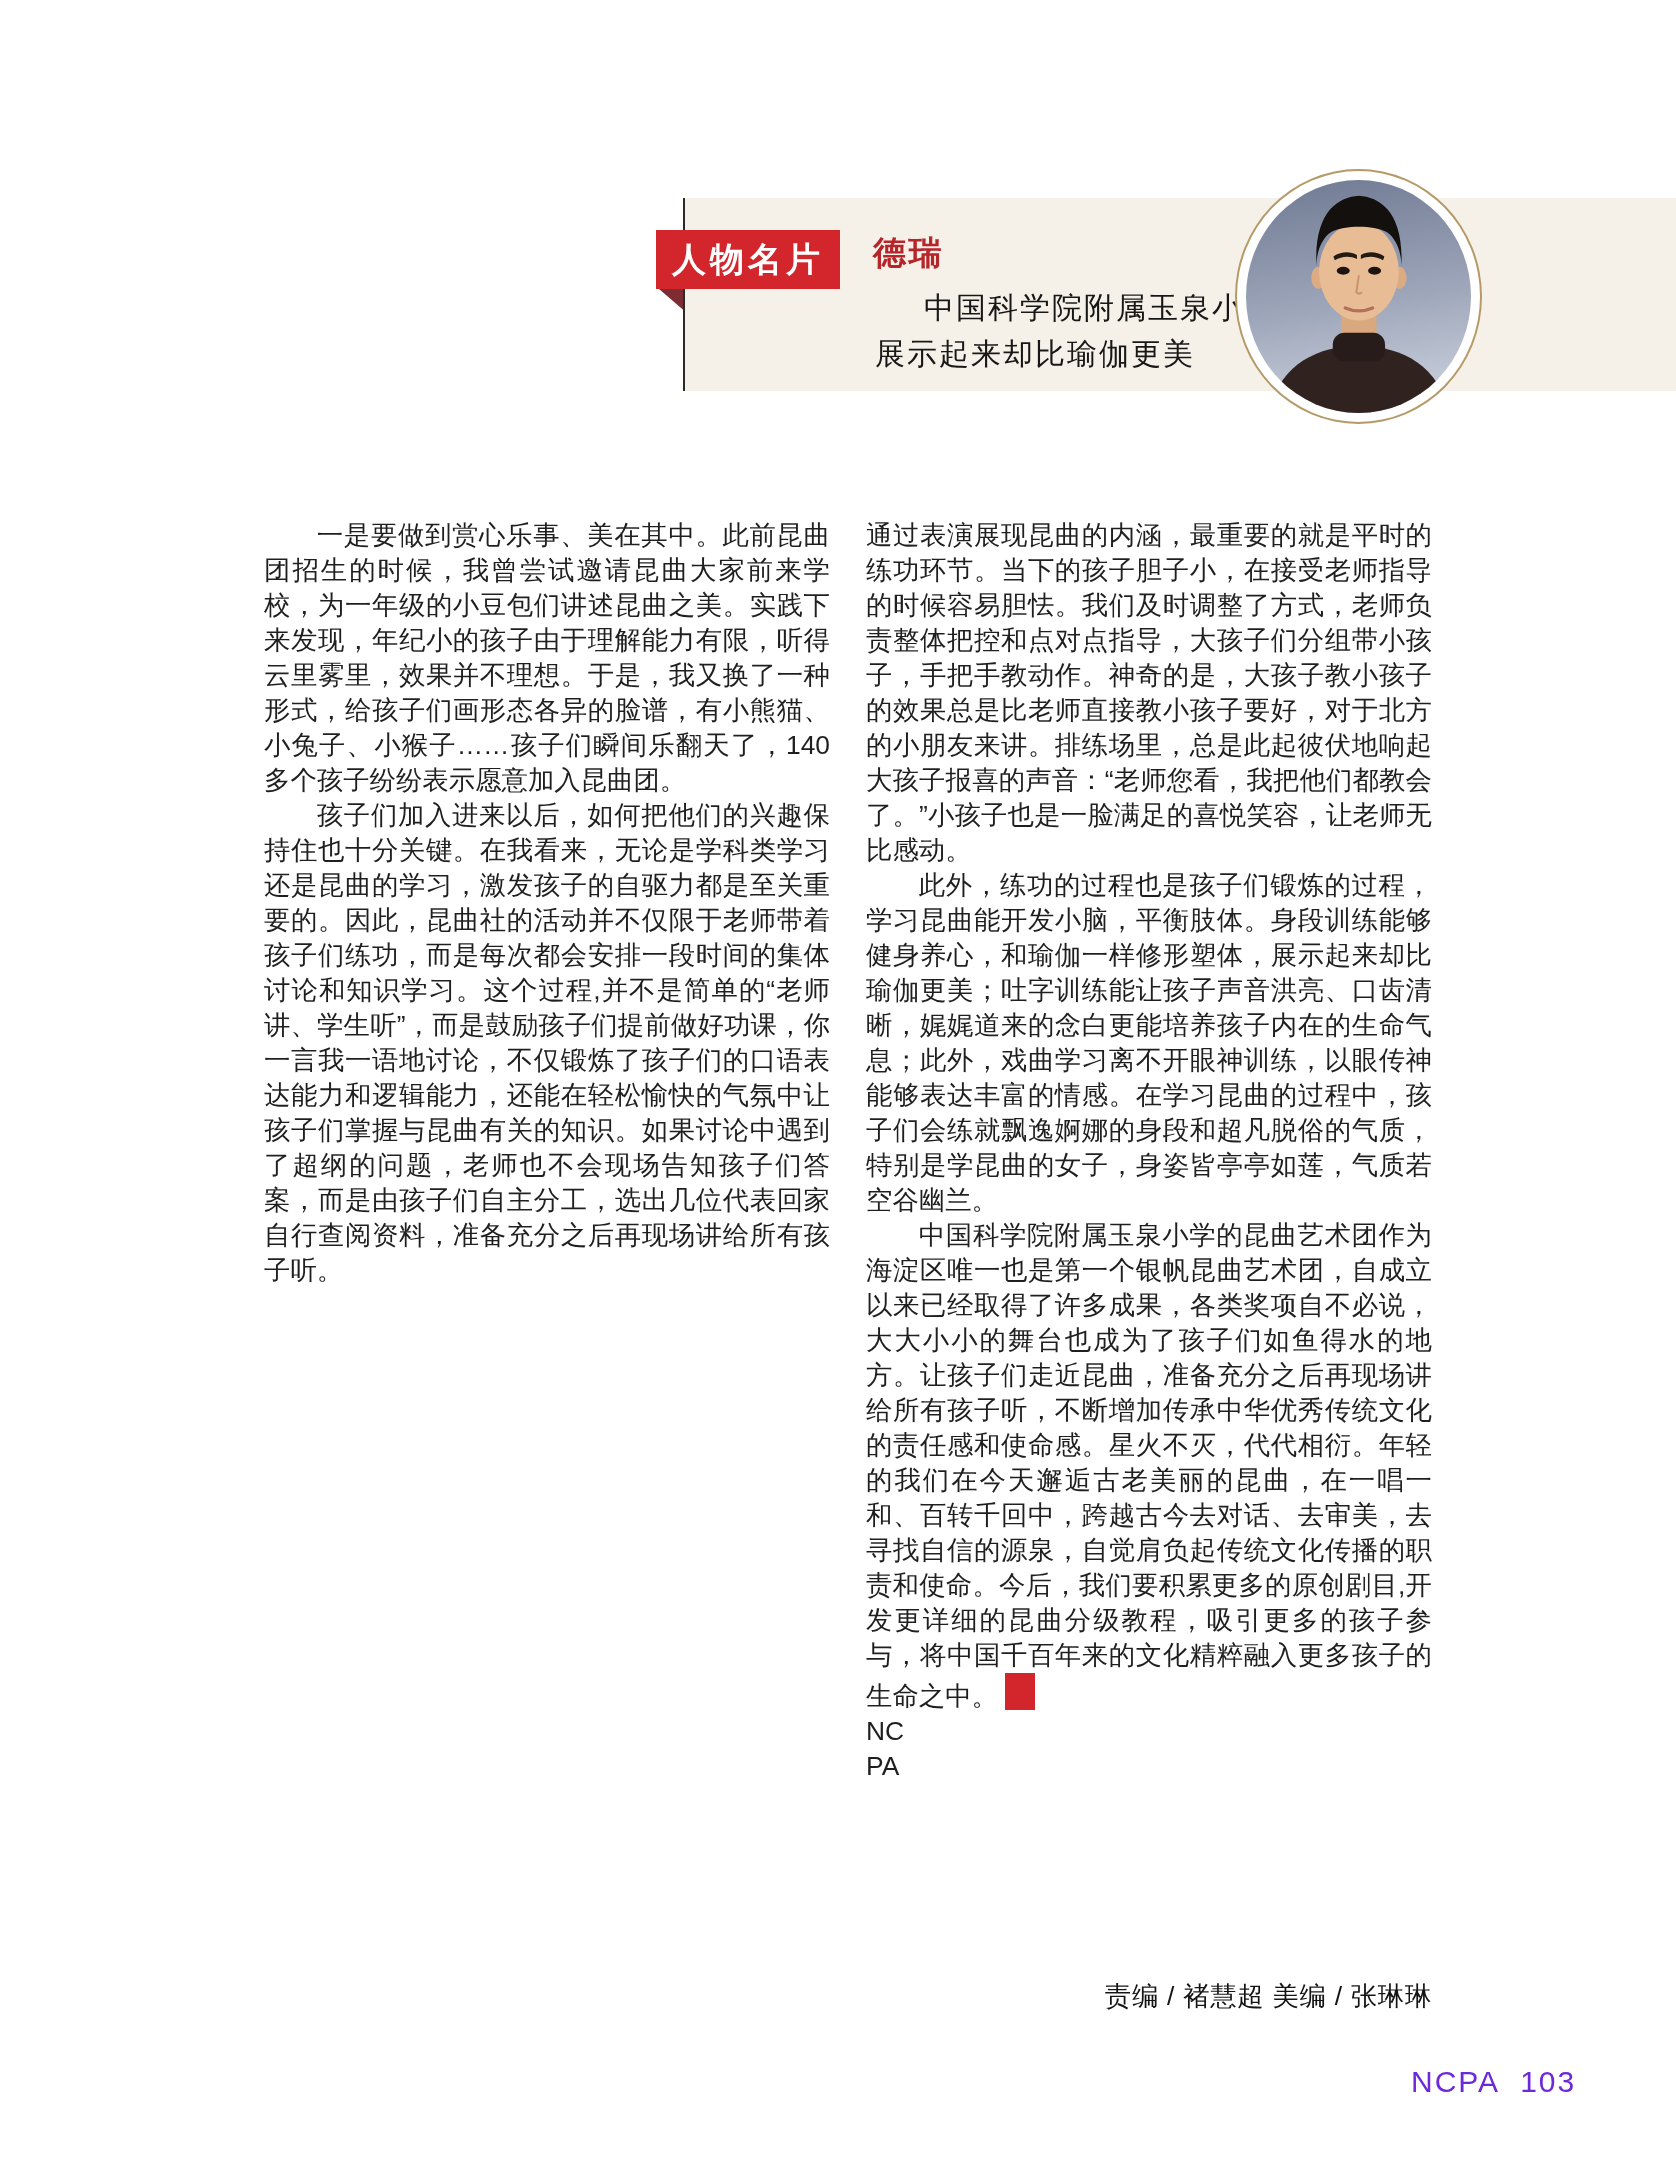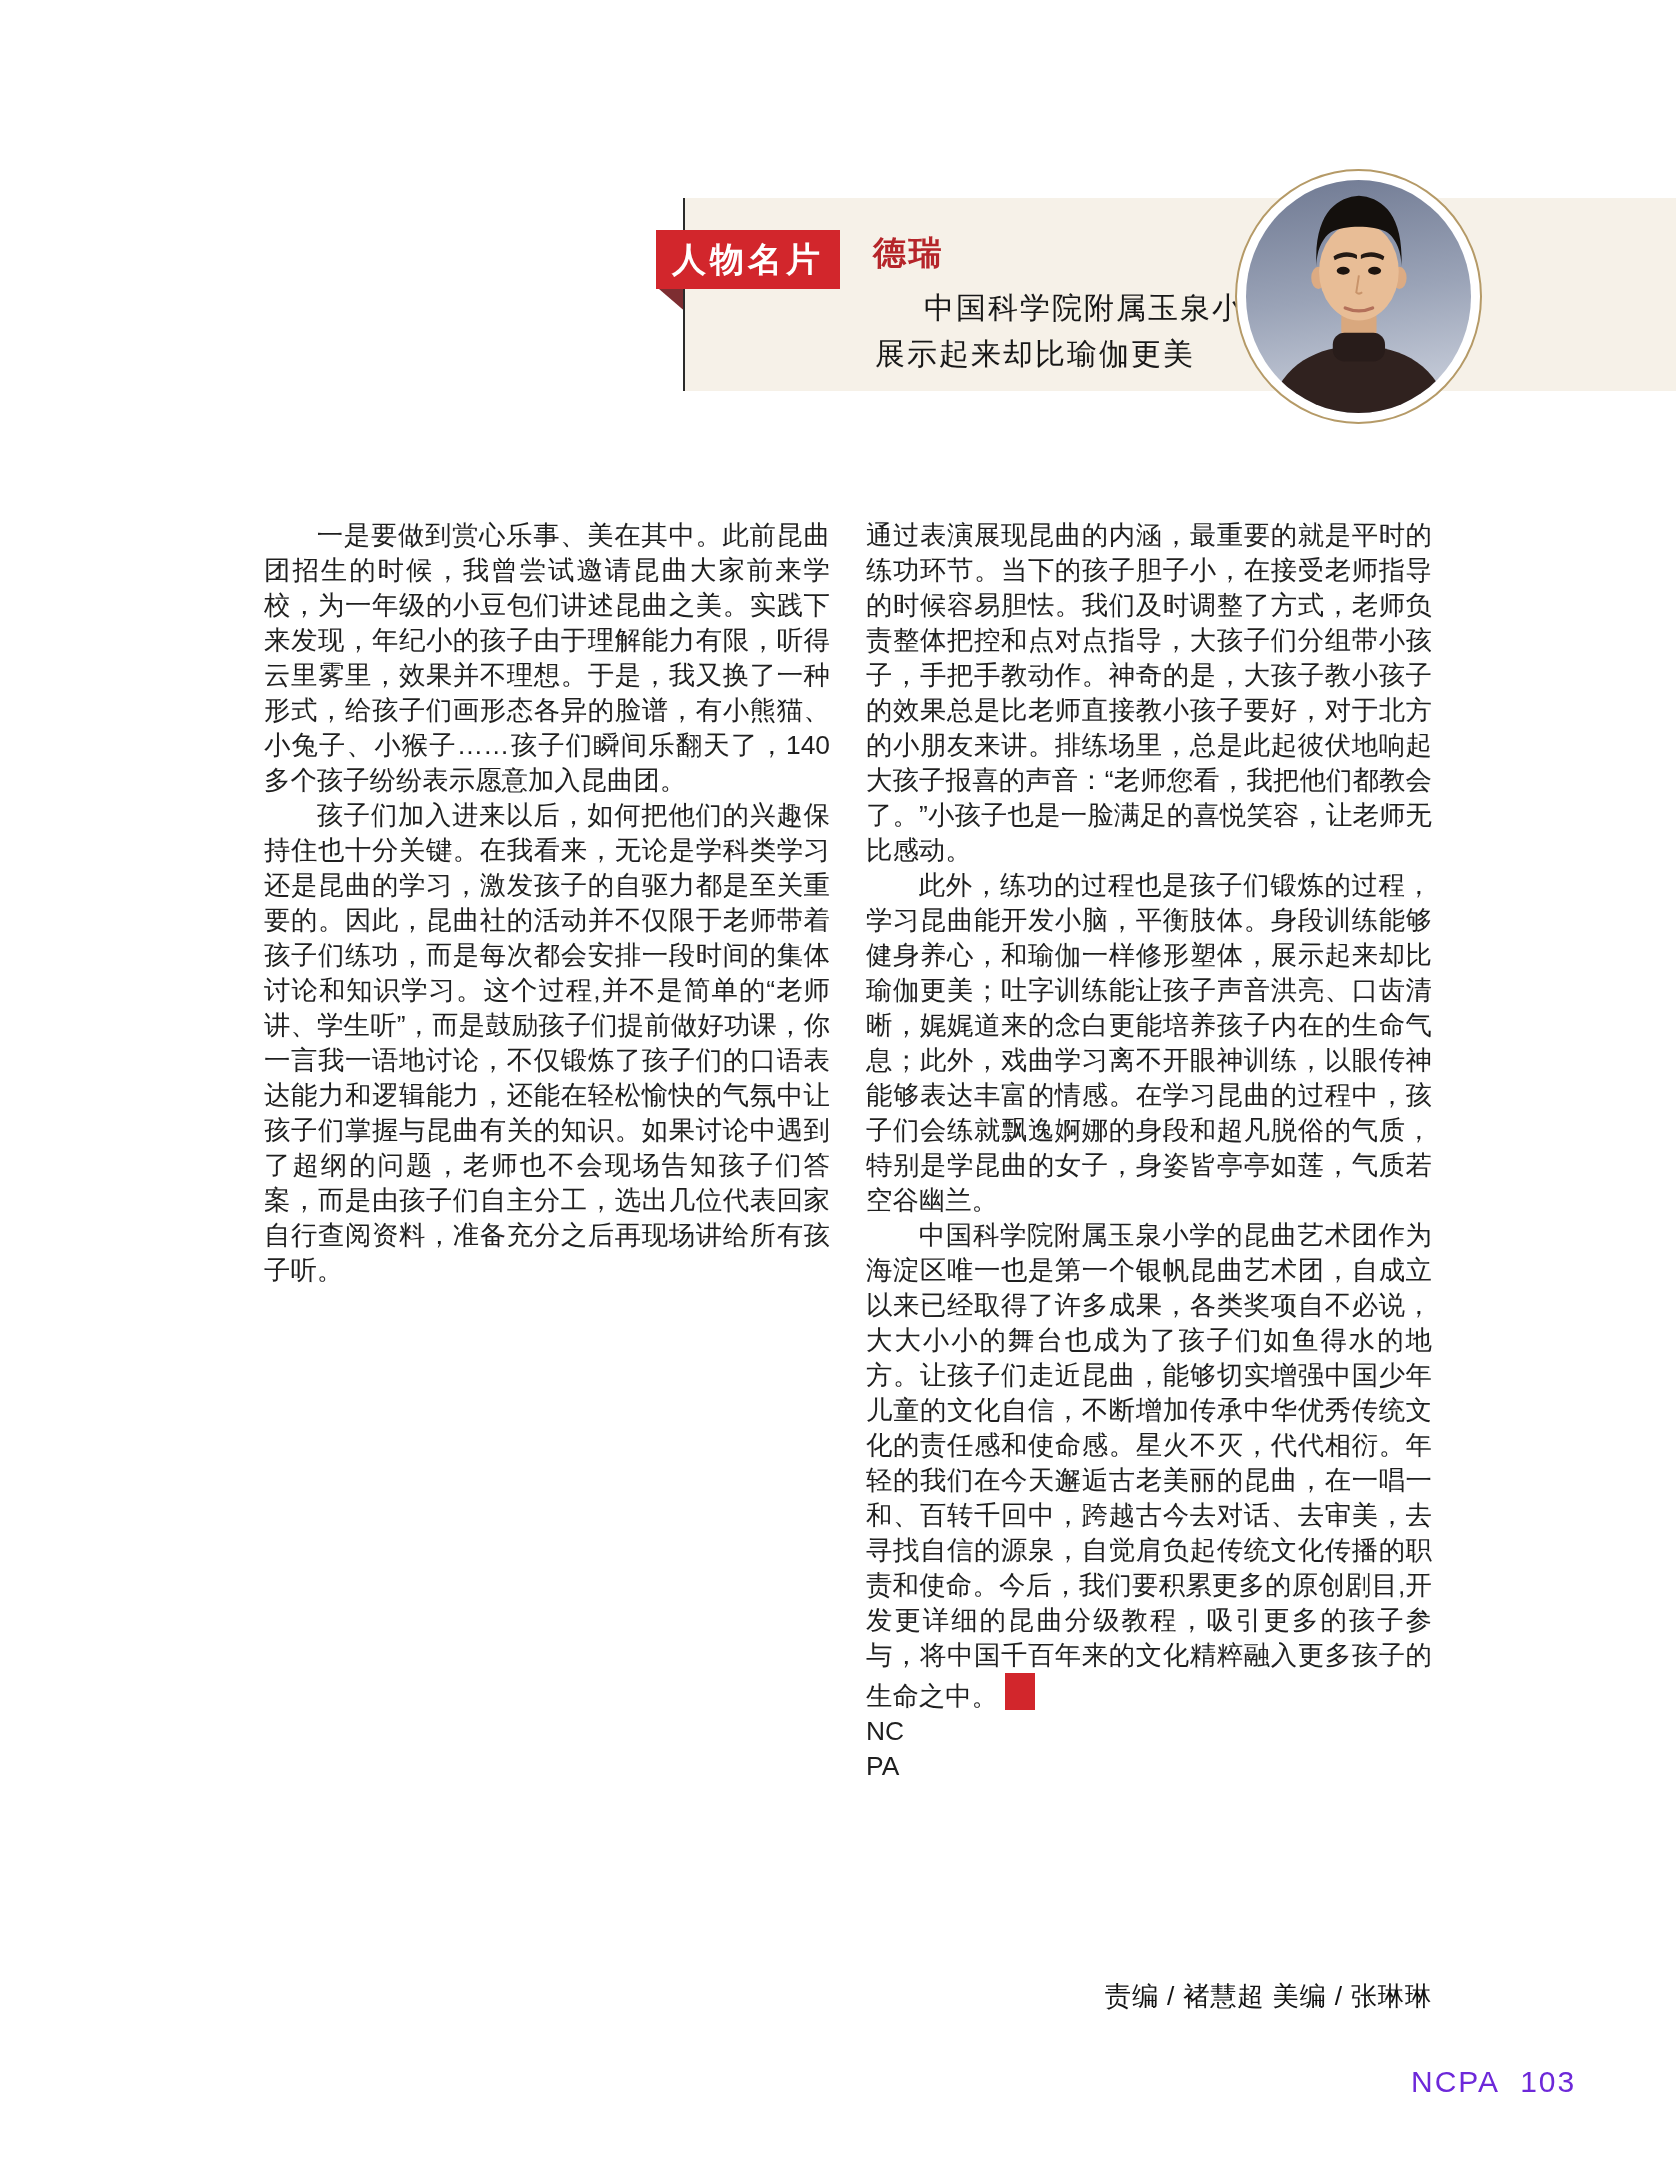--- a/index.html
+++ b/index.html
@@ -124,21 +124,21 @@
   </div>
 
   <div class="col col-left">
     <p>一是要做到赏心乐事、美在其中。此前昆曲团招生的时候，我曾尝试邀请昆曲大家前来学校，为一年级的小豆包们讲述昆曲之美。实践下来发现，年纪小的孩子由于理解能力有限，听得云里雾里，效果并不理想。于是，我又换了一种形式，给孩子们画形态各异的脸谱，有小熊猫、小兔子、小猴子……孩子们瞬间乐翻天了，140 多个孩子纷纷表示愿意加入昆曲团。</p>
     <p>孩子们加入进来以后，如何把他们的兴趣保持住也十分关键。在我看来，无论是学科类学习还是昆曲的学习，激发孩子的自驱力都是至关重要的。因此，昆曲社的活动并不仅限于老师带着孩子们练功，而是每次都会安排一段时间的集体讨论和知识学习。这个过程,并不是简单的“老师讲、学生听”，而是鼓励孩子们提前做好功课，你一言我一语地讨论，不仅锻炼了孩子们的口语表达能力和逻辑能力，还能在轻松愉快的气氛中让孩子们掌握与昆曲有关的知识。如果讨论中遇到了超纲的问题，老师也不会现场告知孩子们答案，而是由孩子们自主分工，选出几位代表回家自行查阅资料，准备充分之后再现场讲给所有孩子听。</p>
   </div>
 
   <div class="col col-right">
     <p class="noindent">通过表演展现昆曲的内涵，最重要的就是平时的练功环节。当下的孩子胆子小，在接受老师指导的时候容易胆怯。我们及时调整了方式，老师负责整体把控和点对点指导，大孩子们分组带小孩子，手把手教动作。神奇的是，大孩子教小孩子的效果总是比老师直接教小孩子要好，对于北方的小朋友来讲。排练场里，总是此起彼伏地响起大孩子报喜的声音：“老师您看，我把他们都教会了。”小孩子也是一脸满足的喜悦笑容，让老师无比感动。</p>
     <p>此外，练功的过程也是孩子们锻炼的过程，学习昆曲能开发小脑，平衡肢体。身段训练能够健身养心，和瑜伽一样修形塑体，展示起来却比瑜伽更美；吐字训练能让孩子声音洪亮、口齿清晰，娓娓道来的念白更能培养孩子内在的生命气息；此外，戏曲学习离不开眼神训练，以眼传神能够表达丰富的情感。在学习昆曲的过程中，孩子们会练就飘逸婀娜的身段和超凡脱俗的气质，特别是学昆曲的女子，身姿皆亭亭如莲，气质若空谷幽兰。</p>
-    <p><span>中国科学院附属玉泉小学的昆曲艺术团作为海淀区唯一也是第一个银帆昆曲艺术团，自成立以来已经取得了许多成果，各类奖项自不必说，大大小小的舞台也成为了孩子们如鱼得水的地方。让孩子们走近昆曲，能够切实增强中国少年儿童的文化自信，不断增加传承中华优秀传统文化的责任感和使命感。星火不灭，代代相衍。年轻的我们在今天邂逅古老美丽的昆曲，在一唱一和、百转千回中，跨越古今去对话、去审美，去寻找自信的源泉，自觉肩负起传统文化传播的职责和使命。今后，我们要积累更多的原创剧目,开发更详细的昆曲分级教程，吸引更多的孩子参与，将中国千百年来的文化精粹融入更多孩子的生命之中。</span><span class="seal"></span></p>
+    <p><span>中国科学院附属玉泉小学的昆曲艺术团作为海淀区唯一也是第一个银帆昆曲艺术团，自成立以来已经取得了许多成果，各类奖项自不必说，大大小小的舞台也成为了孩子们如鱼得水的地方。让孩子们走近昆曲，准备充分之后再现场讲给所有孩子听，不断增加传承中华优秀传统文化的责任感和使命感。星火不灭，代代相衍。年轻的我们在今天邂逅古老美丽的昆曲，在一唱一和、百转千回中，跨越古今去对话、去审美，去寻找自信的源泉，自觉肩负起传统文化传播的职责和使命。今后，我们要积累更多的原创剧目,开发更详细的昆曲分级教程，吸引更多的孩子参与，将中国千百年来的文化精粹融入更多孩子的生命之中。</span><span class="seal"></span></p>
       <div>NC</div>
       <div>PA</div>
       <p></p>
   </div>
 
   <div class="credits">责编 / 褚慧超  美编 / 张琳琳</div>
 
   <div class="pageno">
     <span>NCPA</span><span class="num">103</span>
   </div>

